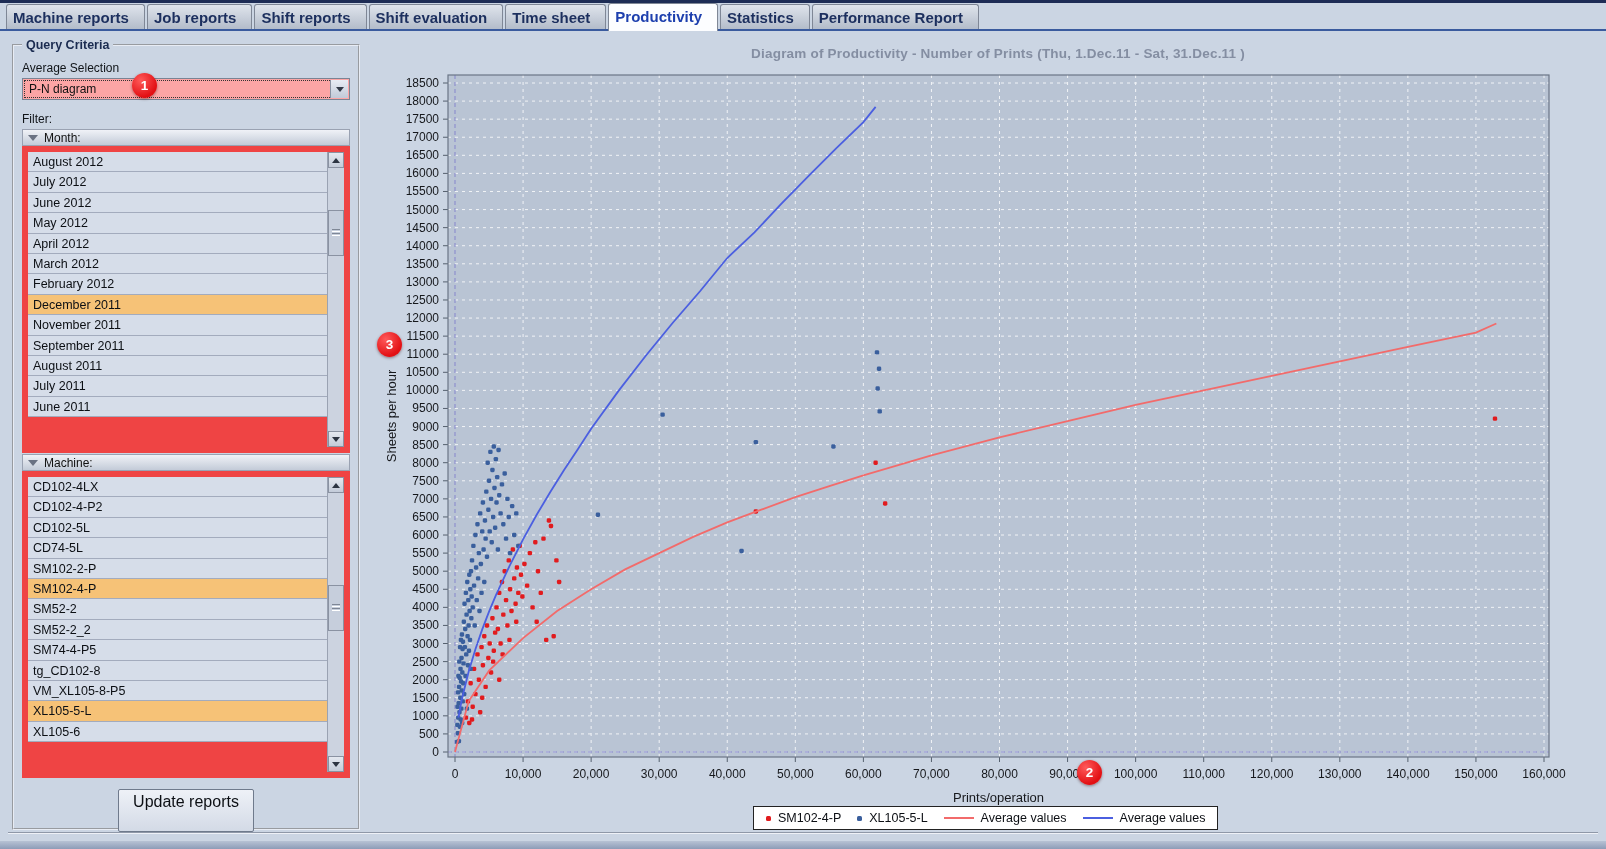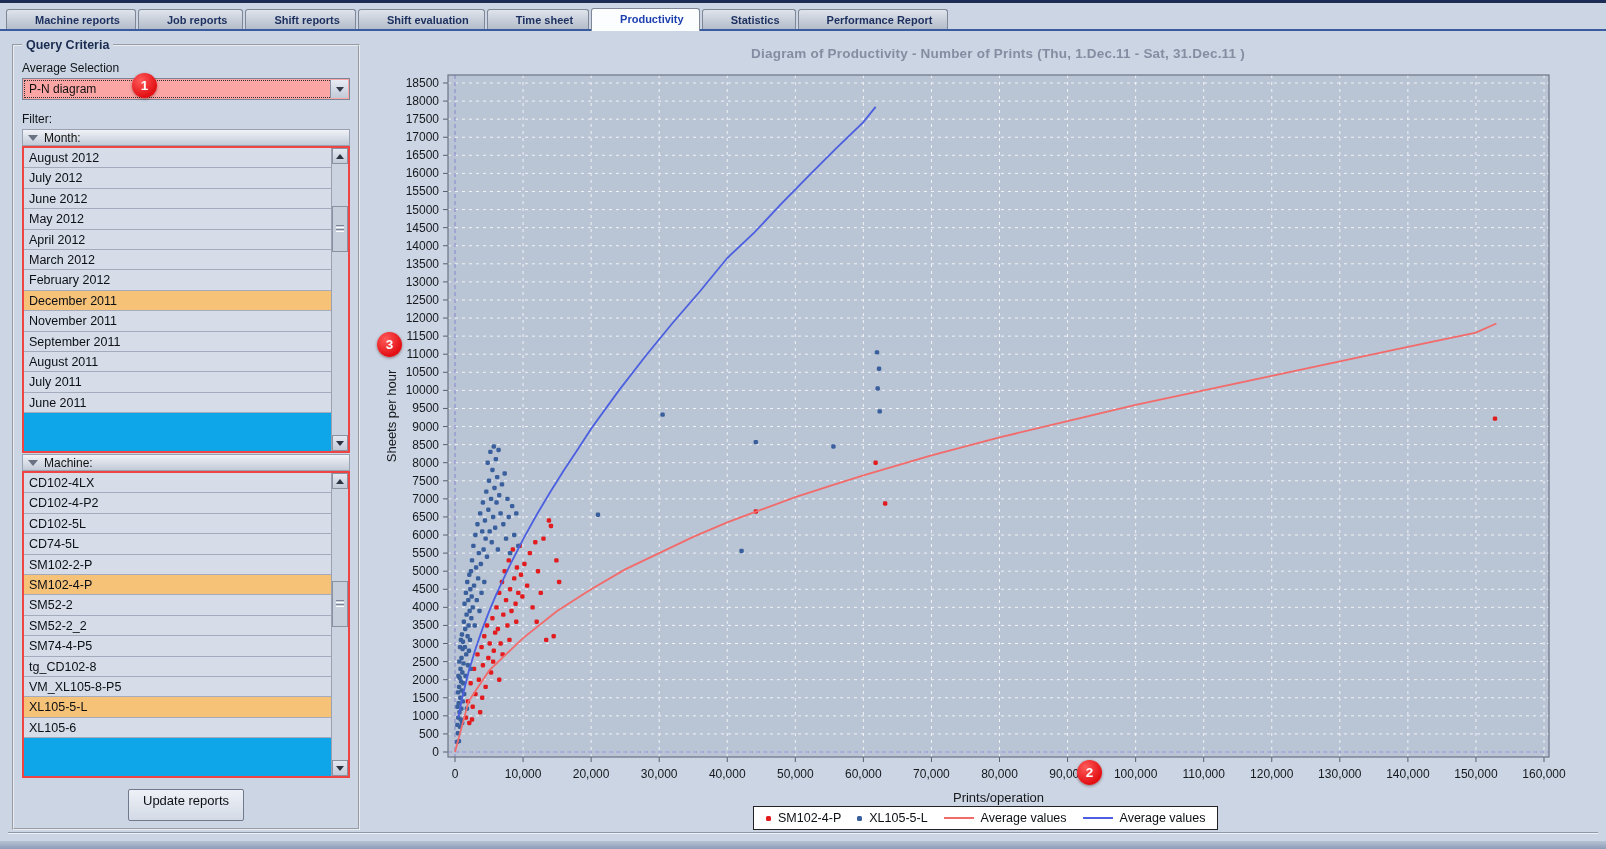--- a/index.html
+++ b/index.html
@@ -9,21 +9,21 @@
     background:#cbd5e3;
     position:relative;
     font-size:12px;
     color:#111;
   }
   
   .topstrip { height:3px; background:#1d2c55; }
   .tabbar { display:flex; align-items:flex-end; gap:2px; padding-left:6px; height:26px; background:#cbd5e3; position:relative; z-index:3;}
   .tab {
     border:1px solid #7f8796; border-bottom:none; border-radius:3px 3px 0 0;
-    padding:4px 15px 3px 28px; font-weight:bold; color:#1c2f5e; font-size:11px;
+    padding:4px 15px 3px 6px; font-weight:bold; color:#1c2f5e; font-size:15px;
     background:linear-gradient(#dfe4ec,#b3bcca); cursor:default; white-space:nowrap;text-align:right;
   }
   .tab.active { background:#fcfdff; color:#1d3fae; padding-bottom:6px; margin-bottom:-2px; position:relative; z-index:4; }
   .tabline { height:2px; background:#3a5b9e; position:relative; z-index:2; }
 
   
   fieldset.query {
     position:absolute; left:12px; top:38px; width:348px; height:792px;
     border:2px groove #e8ecf4; padding:4px 8px 6px 8px; background:#cbd5e3;
   }
@@ -37,40 +37,40 @@
     position:absolute; right:1px; top:1px; bottom:1px; width:18px;
     background:linear-gradient(#e8ecf4,#c2cad8); border-left:1px solid #8a92a2;
     display:flex; align-items:center; justify-content:center;
   }
   .tri-down { width:0; height:0; border-left:4px solid transparent; border-right:4px solid transparent; border-top:5px solid #333a48; }
   .filter-header {
     height:17px; background:linear-gradient(#f0f2f7,#c3cbd8); border:1px solid #9aa2b2;
     display:flex; align-items:center; gap:6px; padding:0 5px; margin-top:2px;
   }
   .filter-header .tri { width:0; height:0; border-left:5px solid transparent; border-right:5px solid transparent; border-top:6px solid #6a7283; }
-  .listbox { position:relative; border:2px solid #ef4444; background:#0ea5e9; height:307px; overflow:hidden; }
+  .listbox { position:relative; border:6px solid #ef4444; background:#ef4444; height:307px; overflow:hidden; }
   .listrows { position:absolute; left:0; top:0; right:17px; bottom:0; }
   .listrow {
     height:20.4px; background:#d6dde9; border-bottom:1px solid #a3abbd;
     padding:3px 0 0 5px; font-size:12.5px; color:#0c0f14; white-space:nowrap; overflow:hidden;
   }
   .listrow.selected { background:#f6c277; }
   .vscroll { position:absolute; right:0; top:0; bottom:0; width:17px; background:#ccd3e0; border-left:1px solid #9aa2b2; }
   .sbtn { position:absolute; left:0; right:0; height:16px; background:linear-gradient(#e4e8f0,#c3cbd9); border:1px solid #8a92a2; display:flex; align-items:center; justify-content:center; }
   .sbtn.up { top:0; } .sbtn.down { bottom:0; }
   .tri-up-s { width:0;height:0;border-left:4px solid transparent;border-right:4px solid transparent;border-bottom:5px solid #2c3442; }
   .tri-down-s { width:0;height:0;border-left:4px solid transparent;border-right:4px solid transparent;border-top:5px solid #2c3442; }
   .sthumb { position:absolute; left:0; right:0; height:46px; background:#c6cedc; border:1px solid #8a92a2; }
   .sthumb .grip { margin:18px 3px 0 3px; border-top:1px solid #7f8796; border-bottom:1px solid #fff; height:3px; }
   .sthumb .grip + .grip { margin-top:1px; }
   .btnrow { text-align:center; margin-top:11px; }
   button.update {
-    font-family:"Liberation Sans", sans-serif; font-size:13px; color:#0c0f14;
+    font-family:"Liberation Sans", sans-serif; font-size:16px; color:#0c0f14;
     background:linear-gradient(#eef1f7,#d3dae6); border:1px solid #6f7a8c; border-radius:2px;
-    padding:3px 14px 12px 14px;
+    padding:3px 14px 20px 14px;
   }
 
   
   .chart-title {
     position:absolute; left:448px; top:46px; width:1100px; text-align:center;
     color:#848ea2; font-weight:bold; font-size:13.5px; letter-spacing:.2px;
   }
   #chart-svg { position:absolute; left:370px; top:40px; width:1236px; height:800px; }
   .legendbox {
     position:absolute; left:753px; top:806px; height:24px; background:#ffffff;

